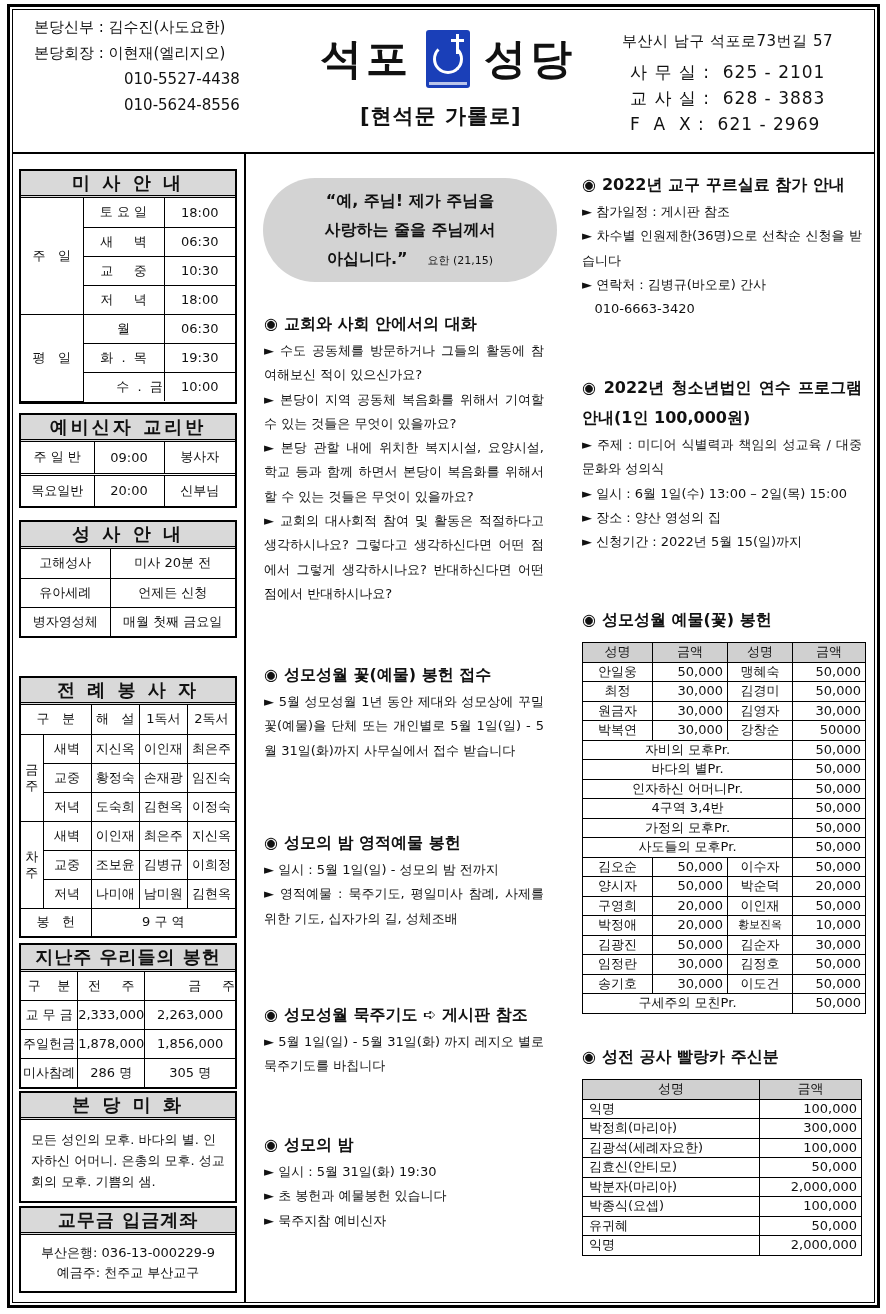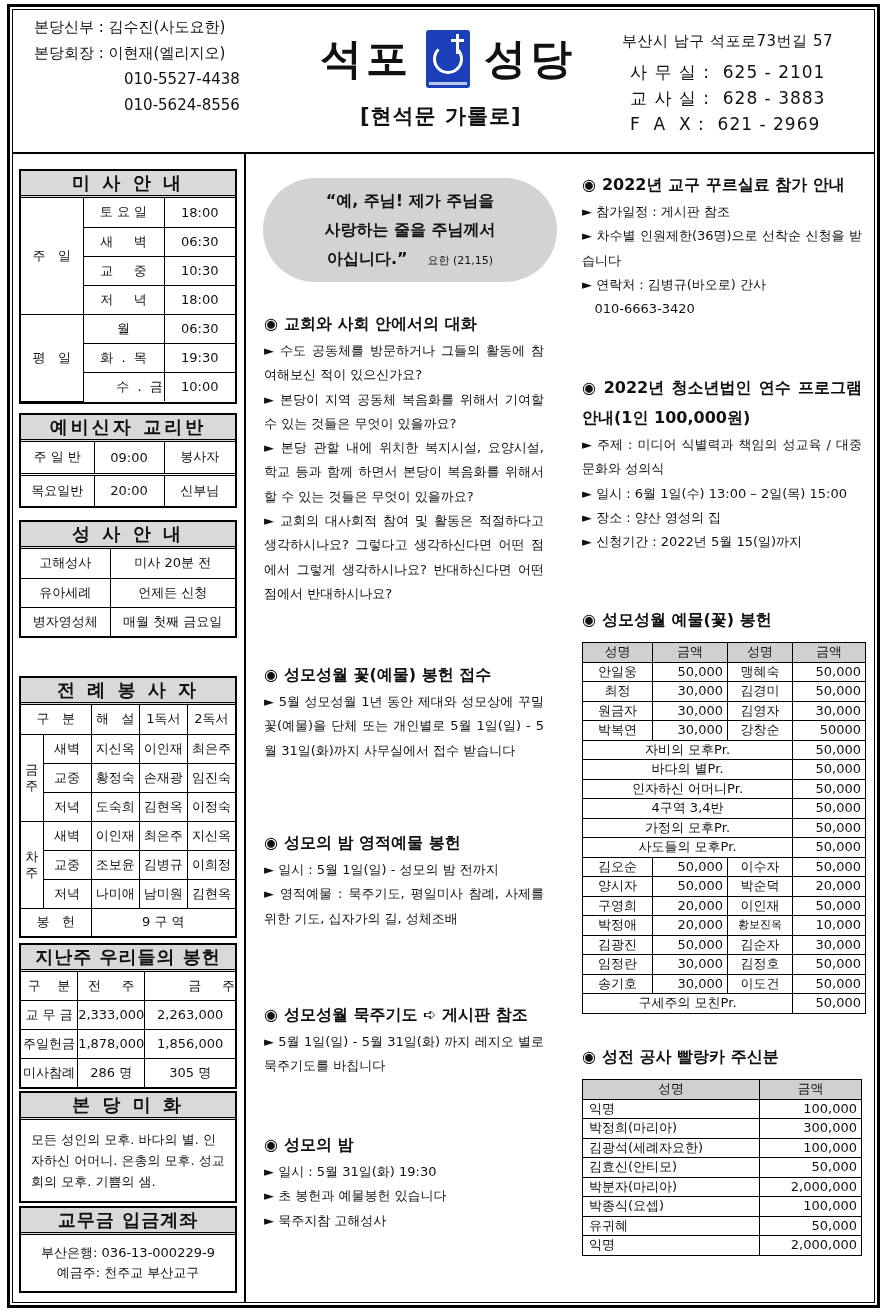--- a/index.html
+++ b/index.html
@@ -293,21 +293,21 @@
 
 <div class="sec mid" style="top:1000px;">
   <div class="h"><span class="bullet">◉</span><span>성모성월 묵주기도 ➪ 게시판 참조</span></div>
   <div>► 5월 1일(일) - 5월 31일(화) 까지 레지오 별로 묵주기도를 바칩니다</div>
 </div>
 
 <div class="sec mid" style="top:1130px;">
   <div class="h"><span class="bullet">◉</span><span>성모의 밤</span></div>
   <div>► 일시 : 5월 31일(화) 19:30</div>
   <div>► 초 봉헌과 예물봉헌 있습니다</div>
-  <div>► 묵주지참 고해성사</div>
+  <div>► 묵주지참 예비신자</div>
 </div>
 
 <div class="sec right" style="top:170px;">
   <div class="h"><span class="bullet">◉</span><span>2022년 교구 꾸르실료 참가 안내</span></div>
   <div>► 참가일정 : 게시판 참조</div>
   <div>► 차수별 인원제한(36명)으로 선착순 신청을 받습니다</div>
   <div>► 연락처 : 김병규(바오로) 간사</div>
   <div style="white-space:pre;">   010-6663-3420</div>
 </div>
 

